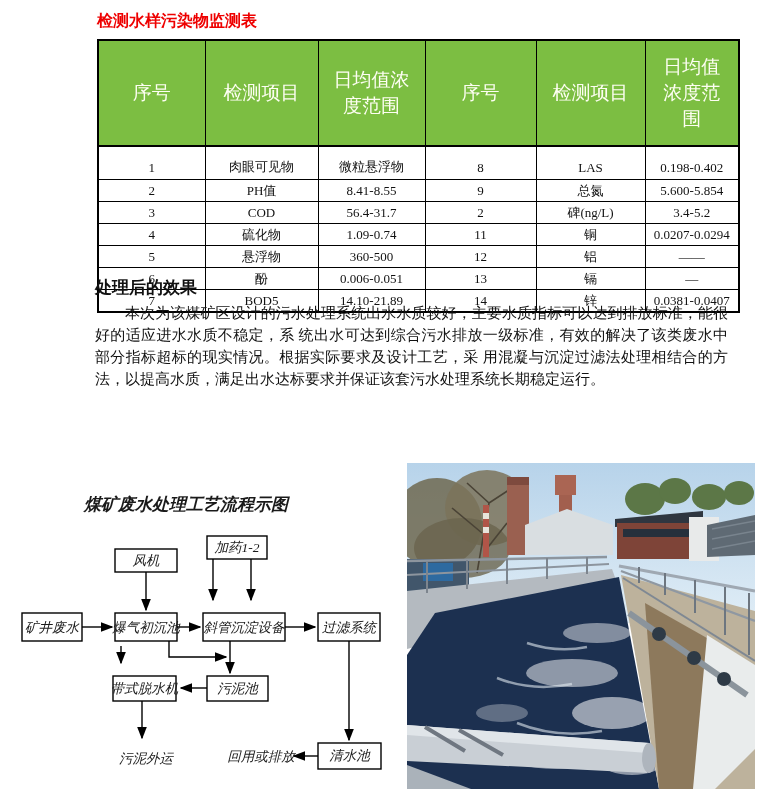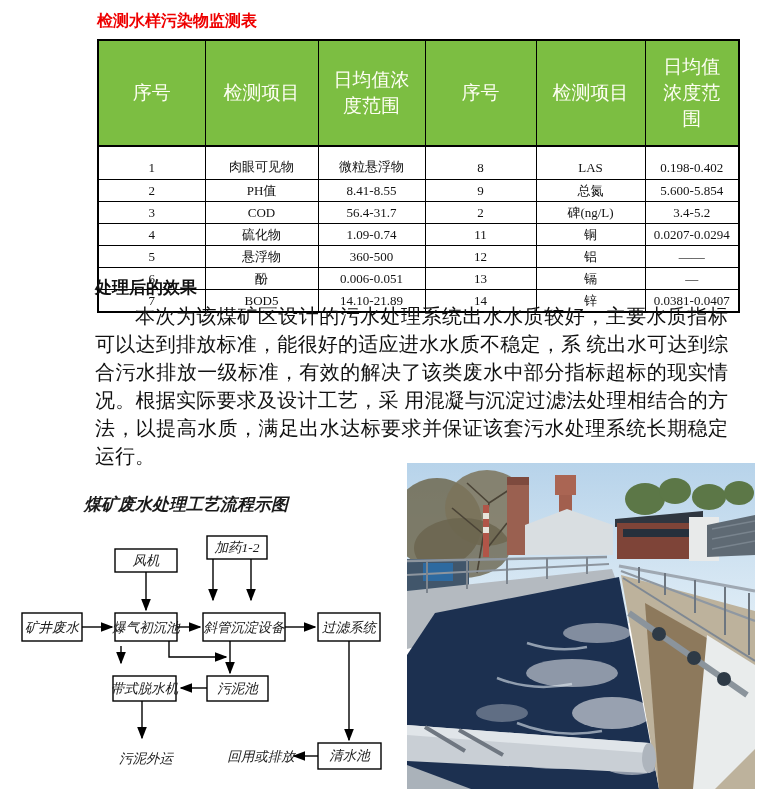--- a/index.html
+++ b/index.html
@@ -18,21 +18,21 @@
   }
   table.monitor td{
     font-size:13px;text-align:center;vertical-align:middle;height:21px;
     border:1px solid #000;padding:0 2px;white-space:nowrap;
   }
   table.monitor tr.tall td{height:29px;vertical-align:bottom;padding-bottom:3px;}
   td.al-right{text-align:right;padding-right:30px;}
   
   #effect-section{position:absolute;left:95px;top:276px;width:633px;}
   #effect-heading{font-size:17px;font-weight:bold;margin:0 0 3px 0;}
-  #effect-body{font-size:20px;line-height:28px;text-align:justify;text-indent:2em;margin:0;}
+  #effect-body{font-size:15px;line-height:22px;text-align:justify;text-indent:2em;margin:0;}
   
   #diagram{position:absolute;left:0;top:460px;width:420px;height:346px;font-style:italic;}
   #diagram svg text{font-family:"Liberation Serif","DejaVu Serif",serif;fill:#1a1a1a;}
   
   #photo{position:absolute;left:407px;top:463px;width:348px;height:326px;}
 </style>
 </head>
 <body>
 
 <div id="doc-title">检测水样污染物监测表</div>

